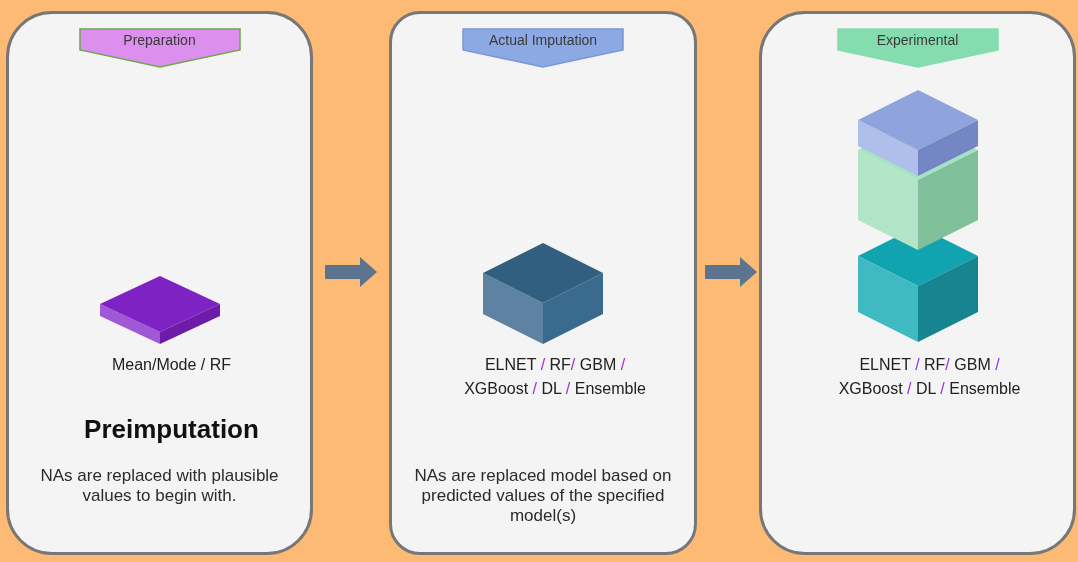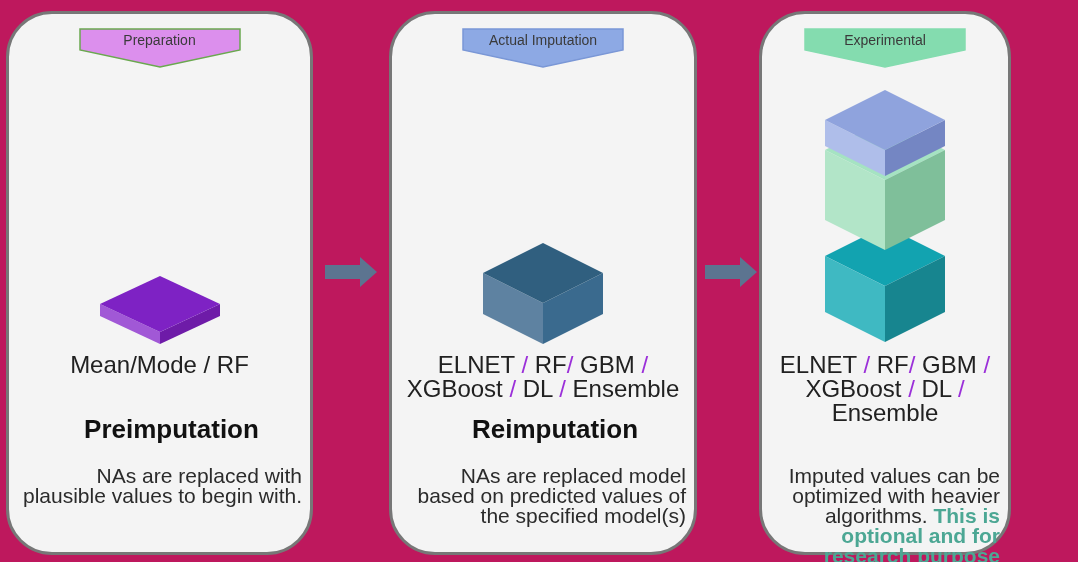--- a/index.html
+++ b/index.html
@@ -1,48 +1,48 @@
 <!DOCTYPE html>
 <html><head>
 <meta charset="utf-8">
 <style>
   html,body { margin:0; padding:0; background:#000; }
   .canvas {
-    position:relative; width:1078px; height:562px; background:#be185d;
+    position:relative; width:1078px; height:562px; background:#fdba74;
     font-family:"Liberation Sans", sans-serif; overflow:hidden;
   }
   .panel {
     position:absolute; top:11px; height:544px;
     background:#f4f4f4; border:3px solid #777777; border-radius:46px;
     box-sizing:border-box;
   }
   .banner-wrap {
     position:absolute; top:14px; left:50%; transform:translateX(-50%);
     width:162px; height:40px;
   }
   .banner-wrap svg { position:absolute; top:0; left:0; }
   .banner-label {
     position:absolute; top:0; left:0; width:100%; height:23px;
     display:flex; align-items:center; justify-content:center;
     font-size:14px; color:#3a3a3a;
   }
   .icon3d { position:absolute; left:50%; transform:translateX(-50%); }
   .model-label, .models {
-    position:absolute; top:339px; left:0; width:100%;
-    text-align:center; font-size:24px; line-height:24px; color:#212121;
+    position:absolute; top:339px; left:12px; width:100%;
+    text-align:center; font-size:16px; line-height:24px; color:#212121;
   }
   .models .slash { color:#9B30D9; }
   .heading {
     position:absolute; top:400px; left:12px; width:100%;
     text-align:center; font-size:26px; font-weight:bold; color:#111111;
   }
   .desc {
     position:absolute; top:452px; left:0; width:100%;
     box-sizing:border-box; padding:0 8px;
-    text-align:right; font-size:21px; line-height:20px; color:#2b2b2b;
+    text-align:center; font-size:17px; line-height:20px; color:#2b2b2b;
   }
   .desc .accent { color:#4CA794; font-weight:bold; }
   .arrow { position:absolute; top:257px; width:52px; height:30px; }
 </style>
 </head>
 <body>
 
 <div class="canvas">
 
   <div class="panel" style="left:6px; width:307px;">
@@ -61,47 +61,46 @@
 
     <div class="model-label">Mean/Mode / RF</div>
     <div class="heading">Preimputation</div>
     <div class="desc">NAs are replaced with plausible values to begin with.</div>
   </div>
 
   <svg class="arrow" style="left:325px;" viewBox="0 0 52 30">
     <polygon points="0,8 35,8 35,0 52,15 35,30 35,22 0,22" fill="#5C7490"></polygon>
   </svg>
 
-  <div class="panel" style="left:389px; width:308px;">
+  <div class="panel" style="left:389px; width:308px;border-radius:31px;">
     <div class="banner-wrap">
       <svg width="162" height="40" viewBox="0 0 162 40">
         <polygon points="1,1 161,1 161,22 81,39 1,22" stroke-width="1.5" fill="#8DA9E4" stroke="#7A97D6"></polygon>
       </svg>
       <span class="banner-label">Actual Imputation</span>
     </div>
 
     <svg class="icon3d" style="top:227px;" width="124" height="104" viewBox="0 0 124 104">
       <polygon points="2,32 62,62 62,103 2,73" fill="#5E82A1"></polygon>
       <polygon points="122,32 62,62 62,103 122,73" fill="#3A6A8E"></polygon>
       <polygon points="62,2 2,32 62,62 122,32" fill="#305F7F"></polygon>
     </svg>
 
     <div class="models">
       <div><span>ELNET </span><span class="slash">/</span><span> RF</span><span class="slash">/</span><span> GBM </span><span class="slash">/</span></div>
       <div><span>XGBoost </span><span class="slash">/</span><span> DL </span><span class="slash">/</span><span> Ensemble</span></div>
     </div>
-    <div class="heading">Reimputation</div>
     <div class="desc">NAs are replaced model based on predicted values of the specified model(s)</div>
   </div>
 
   <svg class="arrow" style="left:705px;" viewBox="0 0 52 30">
     <polygon points="0,8 35,8 35,0 52,15 35,30 35,22 0,22" fill="#5C7490"></polygon>
   </svg>
 
-  <div class="panel" style="left:759px; width:252px;">
+  <div class="panel" style="left:759px; width:317px;">
     <div class="banner-wrap">
       <svg width="162" height="40" viewBox="0 0 162 40">
         <polygon points="1,1 161,1 161,22 81,39 1,22" stroke-width="1.5" fill="#84DCAF" stroke="#84DCAF"></polygon>
       </svg>
       <span class="banner-label">Experimental</span>
     </div>
 
     <svg class="icon3d" style="top:72px;" width="124" height="258" viewBox="0 0 124 258">
 
       <polygon points="62,140 2,170 62,200 122,170" fill="#12A3B0"></polygon>
@@ -114,16 +113,15 @@
 
       <polygon points="2,34 62,64 62,90 2,60" fill="#AFBEEA"></polygon>
       <polygon points="122,34 62,64 62,90 122,60" fill="#7486C3"></polygon>
       <polygon points="62,4 2,34 62,64 122,34" fill="#8FA3DD"></polygon>
     </svg>
 
     <div class="models">
       <div><span>ELNET </span><span class="slash">/</span><span> RF</span><span class="slash">/</span><span> GBM </span><span class="slash">/</span></div>
       <div><span>XGBoost </span><span class="slash">/</span><span> DL </span><span class="slash">/</span><span> Ensemble</span></div>
     </div>
-    <div class="desc"><span>Imputed values can be optimized with heavier algorithms. </span><span class="accent">This is optional and for research purpose only</span><span>.</span></div>
   </div>
 
 </div>
 
 </body></html>

